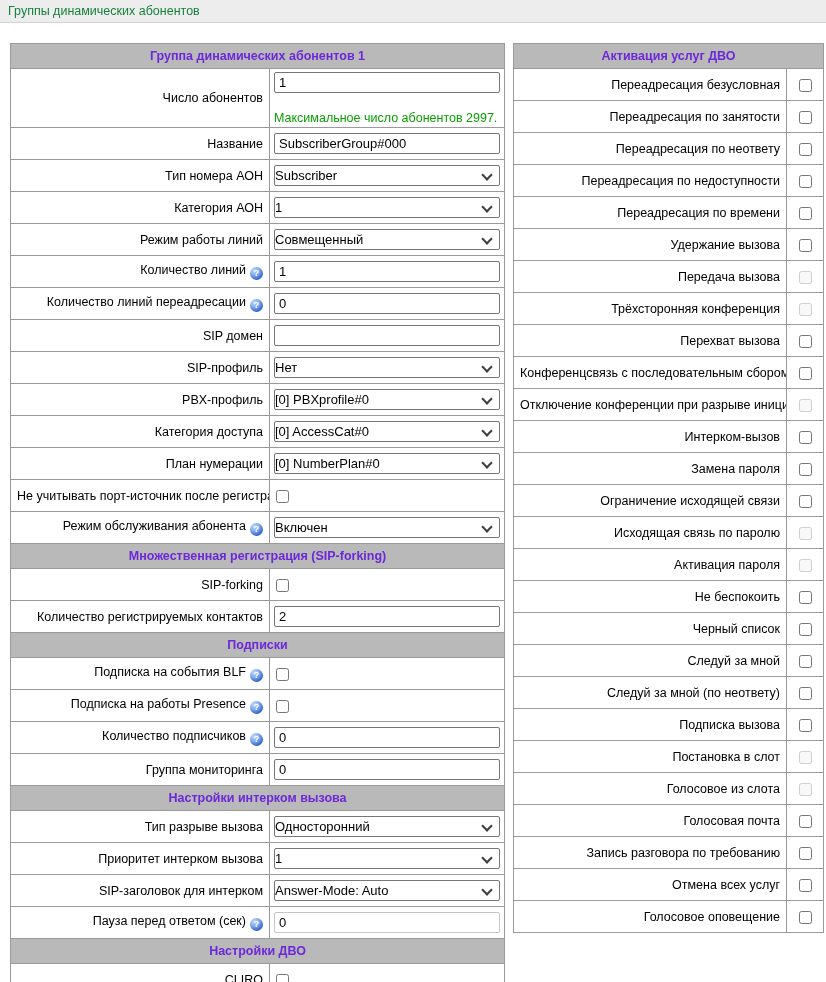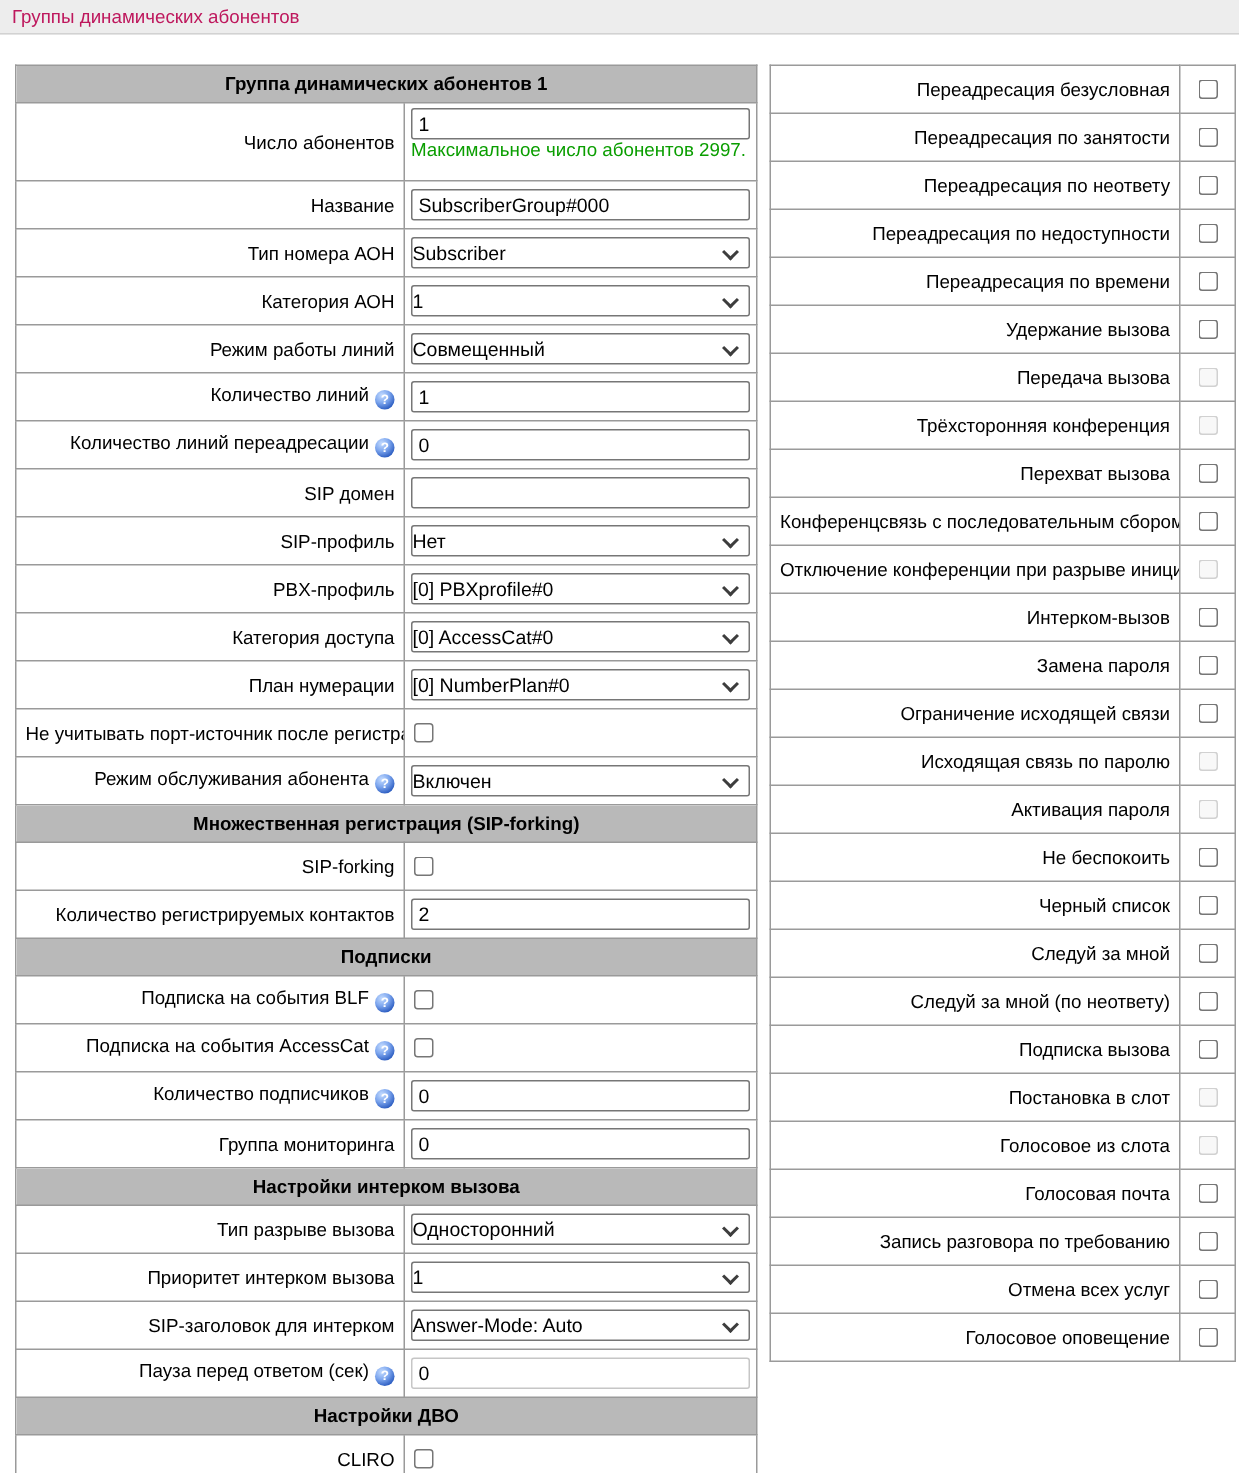--- a/index.html
+++ b/index.html
@@ -1,29 +1,29 @@
 <!DOCTYPE html>
 <html lang="ru" style="--section-header-bg: #b9b9b9; --border: #9a9a9a; --hint-green: #0a9e00; --titlebar-bg: #ededed; --help-icon-blue: #2a5bc0;"><head>
 <meta charset="utf-8">
 <style>
   html,body{margin:0;padding:0;background:#fff;font-family:"Liberation Sans",sans-serif;color:#000;}
-  .titlebar{background:var(--titlebar-bg,#ededed);border-bottom:1px solid #d2d2d2;padding:4px 8px;font-size:12.5px;color:#be185d;}
+  .titlebar{background:var(--titlebar-bg,#ededed);border-bottom:1px solid #d2d2d2;padding:4px 8px;font-size:12.5px;color:#15803d;}
   .content{display:flex;align-items:flex-start;gap:8px;margin:20px 0 0 10px;}
   table.panel{border-collapse:collapse;table-layout:fixed;background:#fff;}
   table.left{width:494px;}
   table.right{width:310px;}
   .panel th,.panel td{border:1px solid var(--border,#9a9a9a);overflow:hidden;}
-  th.section{background:var(--section-header-bg,#b9b9b9);font-weight:bold;font-size:12.5px;height:22px;padding:1px 4px;text-align:center;color:#000000;}
+  th.section{background:var(--section-header-bg,#b9b9b9);font-weight:bold;font-size:12.5px;height:22px;padding:1px 4px;text-align:center;color:#6d28d9;}
   td.lbl{text-align:right;padding:2px 6px;font-size:12.5px;height:27px;white-space:nowrap;}
   td.fld{padding:2px 4px;vertical-align:middle;}
   tr.tall td{height:46px;}
   tr.tall td.fld{vertical-align:top;padding-top:3px;}
   .ti{width:100%;box-sizing:border-box;height:21px;border:1px solid #767676;border-radius:2px;padding:1px 4px;font-family:"Liberation Sans",sans-serif;font-size:13px;background:#fff;}
   .ti.dis{border-color:#c6c6c6;}
-  .hint{color:var(--hint-green,#0a9e00);font-size:12.5px;margin-top:0;white-space:nowrap;}
+  .hint{color:var(--hint-green,#0a9e00);font-size:12.5px;margin-top:18px;white-space:nowrap;}
   .sel{position:relative;height:21px;border:1px solid #767676;border-radius:2px;background:#fff;display:flex;align-items:center;padding:0 22px 0 0;font-size:13px;box-sizing:border-box;cursor:default;}
   .selval{white-space:nowrap;}
   .chev{position:absolute;right:8px;top:5px;width:6px;height:6px;border-right:2px solid #3d3d3d;border-bottom:2px solid #3d3d3d;transform:rotate(45deg);}
   input[type=checkbox]{width:13px;height:13px;margin:0 0 0 2px;vertical-align:middle;}
   td.cbcell{text-align:center;padding:2px 0;}
   td.cbcell input[type=checkbox]{margin:0;}
   .help{display:inline-flex;align-items:center;justify-content:center;width:13px;height:13px;border-radius:50%;
         background:radial-gradient(circle at 35% 28%,#c3dbff 0%,#7da6ee 40%,var(--help-icon-blue,#2a5bc0) 78%,#1d4aa6 100%);
         color:#fff;font-size:9px;font-weight:bold;margin-left:4px;vertical-align:-2px;line-height:1;}
 </style>
@@ -152,21 +152,21 @@
           <td class="fld"><input class="ti" type="text" value="2" style=""></td>
         </tr>
         <tr>
           <th class="section" colspan="2">Подписки</th>
         </tr>
         <tr>
           <td class="lbl"><span>Подписка на события BLF</span><span class="help">?</span></td>
           <td class="fld"><input type="checkbox" style=""></td>
         </tr>
         <tr>
-          <td class="lbl"><span>Подписка на события AccessCat</span><span class="help">?</span></td>
+          <td class="lbl"><span>Подписка на работы Presence</span><span class="help">?</span></td>
           <td class="fld"><input type="checkbox" style=""></td>
         </tr>
         <tr>
           <td class="lbl"><span>Количество подписчиков</span><span class="help">?</span></td>
           <td class="fld"><input class="ti" type="text" value="0" style=""></td>
         </tr>
         <tr>
           <td class="lbl"><span>Группа мониторинга</span></td>
           <td class="fld"><input class="ti" type="text" value="0" style=""></td>
         </tr>
@@ -213,20 +213,23 @@
         </tr>
       </tbody>
   </table>
 
   <table class="panel right">
     <colgroup>
         <col style="width:273px">
         <col style="width:37px">
       </colgroup>
     <tbody id="right-rows">
+      <tr>
+        <th class="section" colspan="2">Активация услуг ДВО</th>
+      </tr>
     <tr>
           <td class="lbl"><span>Переадресация безусловная</span></td>
           <td class="cbcell"><input type="checkbox" style=""></td>
         </tr>
         <tr>
           <td class="lbl"><span>Переадресация по занятости</span></td>
           <td class="cbcell"><input type="checkbox" style=""></td>
         </tr>
         <tr>
           <td class="lbl"><span>Переадресация по неответу</span></td>

